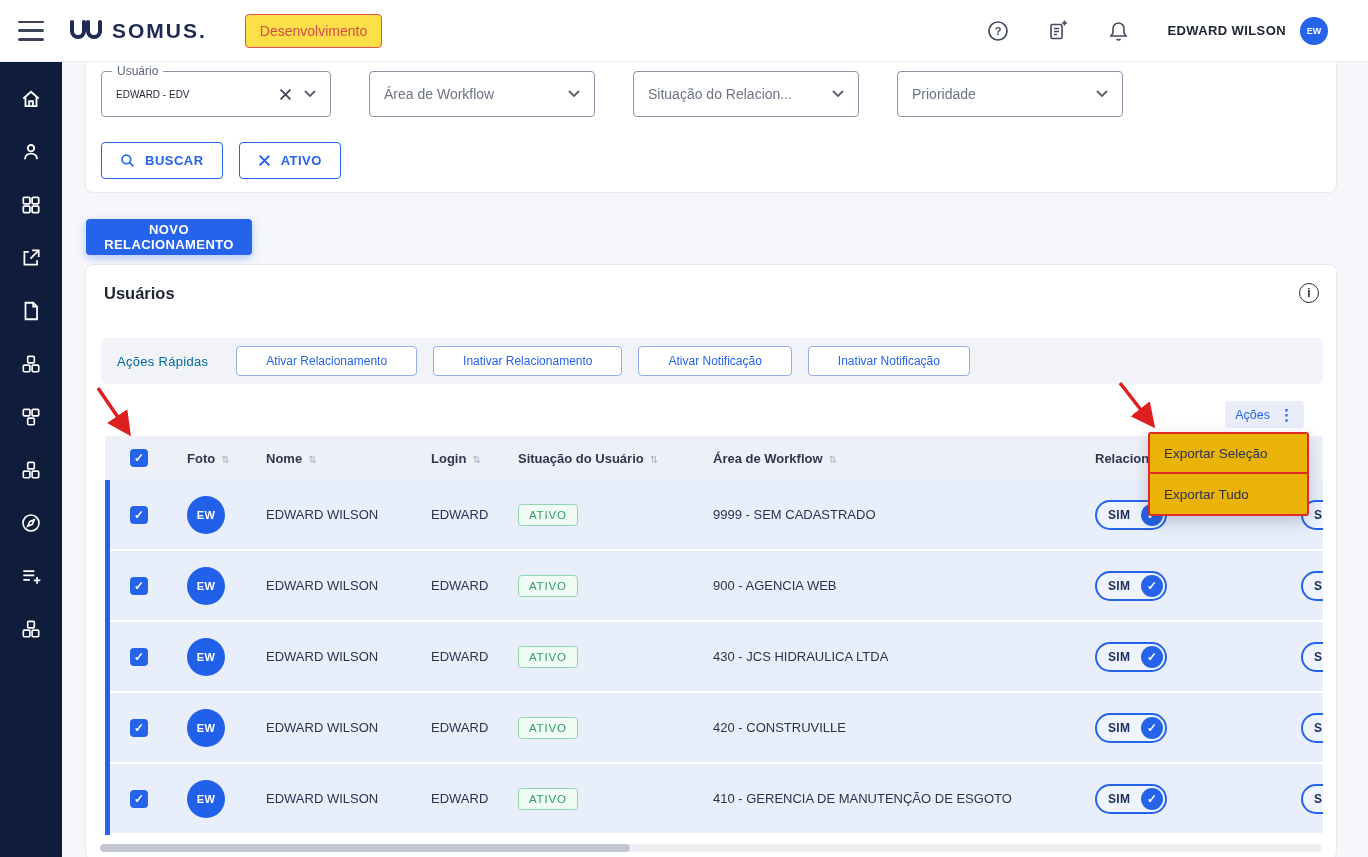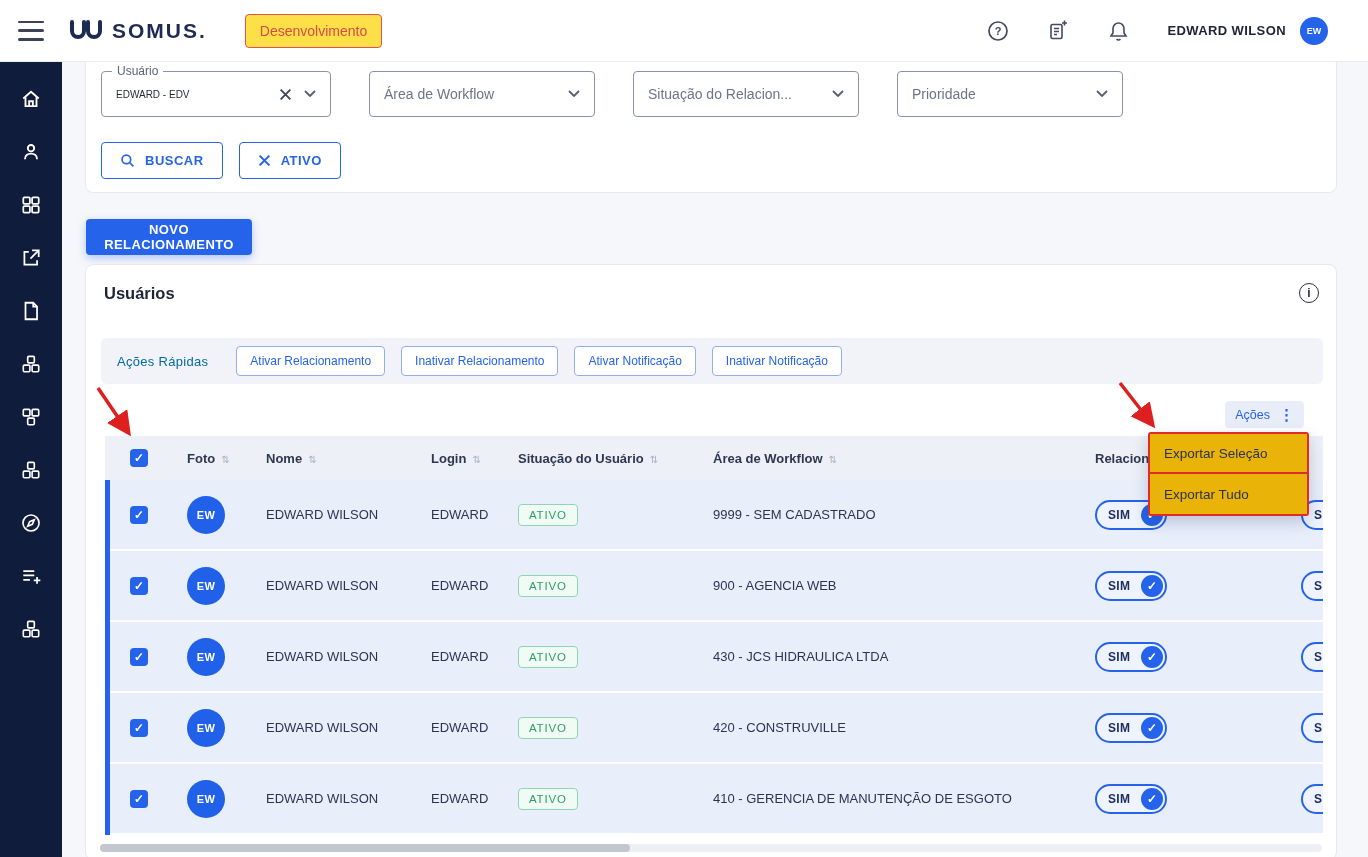--- a/index.html
+++ b/index.html
@@ -57,21 +57,21 @@
   
   .users-card{position:absolute;left:85px;top:264px;width:1252px;height:596px;background:#fff;
               border:1px solid #e7e9ef;border-radius:8px;z-index:5}
   .card-title{position:absolute;left:18px;top:19px;font-size:16.5px;font-weight:bold;color:#1f2436}
   .info-ic{position:absolute;right:17px;top:18px;width:20px;height:20px;border:1.7px solid #2b2f3a;border-radius:50%;
            display:flex;align-items:center;justify-content:center;font-size:12px;font-weight:bold;color:#2b2f3a;cursor:pointer}
   .quick-strip{position:absolute;left:15px;top:73px;width:1222px;height:46px;background:#f1f3f8;border-radius:6px;
                display:flex;align-items:center;padding-left:16px}
   .qa-label{font-size:13px;color:#0369a1;font-weight:400;letter-spacing:.3px;margin-right:28px}
   .qa-btn{background:#fff;border:1px solid #93afe8;border-radius:4px;color:#2563eb;font-size:12px;
-          padding:7px 13px;margin-right:16px;cursor:pointer;font-family:"Liberation Sans",sans-serif}
+          padding:7px 29px;margin-right:16px;cursor:pointer;font-family:"Liberation Sans",sans-serif}
   .acoes-btn{position:absolute;right:32px;top:136px;height:27px;background:#e8edf9;border:none;border-radius:4px;
              color:#2563eb;font-size:12.5px;display:flex;align-items:center;padding:0 10px;cursor:pointer;
              font-family:"Liberation Sans",sans-serif}
   .acoes-btn .dots{font-size:15px;font-weight:bold;margin-left:9px;letter-spacing:0}
 
   
   .table{position:absolute;left:19px;top:171px;width:1218px}
   .trow{display:grid;grid-template-columns:60px 80px 165px 87px 195px 380px 150px 101px;align-items:center}
   .thead{height:44px;background:#edf0f7;font-size:13px;font-weight:bold;color:#2f3650}
   .sort{color:#a9b0c2;font-size:10px;margin-left:6px;font-weight:normal}

